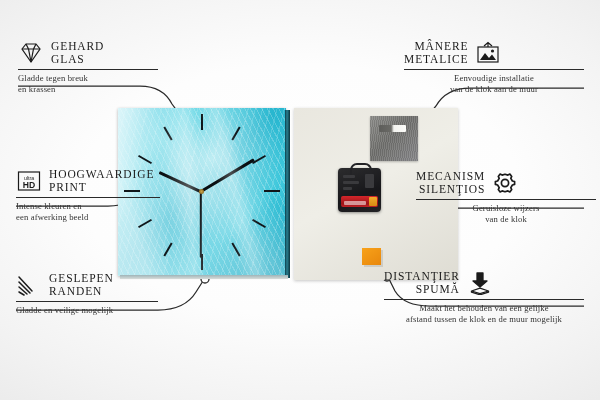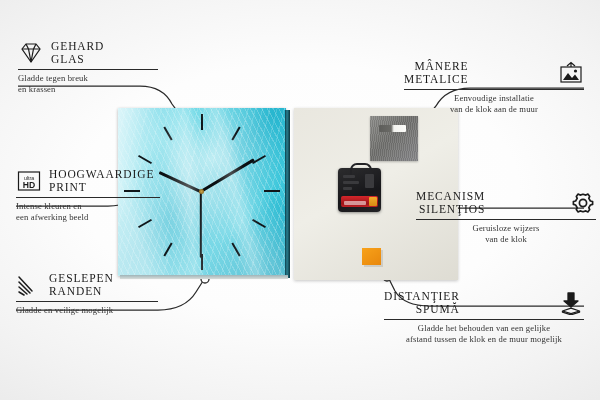--- a/index.html
+++ b/index.html
@@ -105,21 +105,21 @@
     background:linear-gradient(145deg,#f8a21a,#e8870c);
     box-shadow:2px 2px 0 rgba(0,0,0,.10);
   }
 
   
   .callout{position:absolute;}
   .callout .head{
     display:flex;align-items:center;gap:7px;
   }
   .callout.left .head{justify-content:flex-start;}
-  .callout.right .head{justify-content:space-between;margin-top:20px;}
+  .callout.right .head{justify-content:flex-start;}
   .title{
     font-size:11.5px;letter-spacing:.9px;color:#1b1b1b;
     font-weight:normal;line-height:13px;text-transform:uppercase;
   }
   .callout.right .title{text-align:right;}
   .rule{height:1.25px;background:#2a2a2a;margin:3px 0 3px 0;}
   .sub{
     font-size:8.6px;color:#333;line-height:11px;letter-spacing:.15px;
   }
   .callout.right .sub{text-align:center;}
@@ -299,17 +299,17 @@
       </div>
       <span class="ico">
         <svg viewBox="0 0 26 24" width="26" height="24" fill="none" stroke="#1b1b1b" stroke-width="1.3" stroke-linejoin="round">
           <path d="M10 2 H16 V10 H20 L13 16 L6 10 H10 Z" fill="#1b1b1b"></path>
           <path d="M13 17.2 L21.5 20 L13 22.6 L4.5 20 Z"></path>
           <path d="M4.5 20 v1.2 L13 23.8 L21.5 21.2 V20"></path>
         </svg>
       </span>
     </div>
     <div class="rule" style="width:200px;margin-left:auto;"></div>
-    <div class="sub">Gladde het behouden van een gelijke</div>
+    <div class="sub">Maakt het behouden van een gelijke</div>
     <div class="sub">afstand tussen de klok en de muur mogelijk</div>
   </div>
 
 </div>
 
 </body></html>

